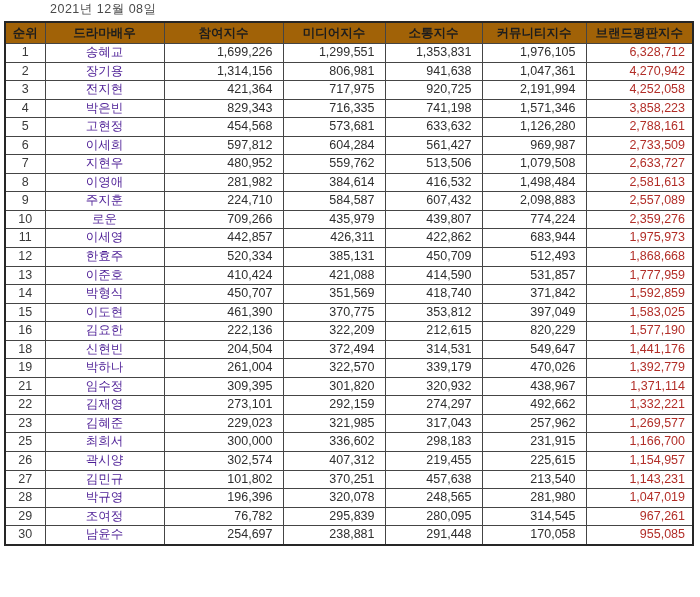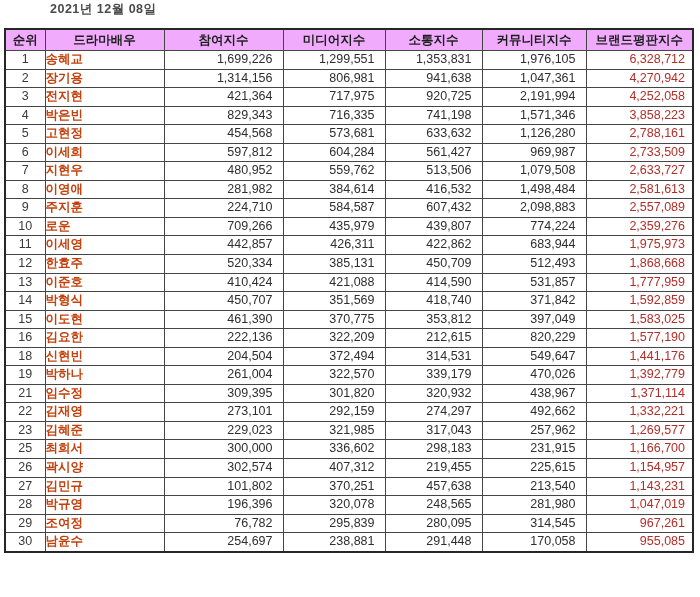--- a/index.html
+++ b/index.html
@@ -8,54 +8,54 @@
     background: #ffffff;
   }
   body {
     width: 700px;
     height: 597px;
     overflow: hidden;
     font-family: "Liberation Sans", "DejaVu Sans", sans-serif;
     color: #2e2e2e;
   }
   .page-title {
-    margin: 1px 0 10px 50px;
+    margin: 1px 0 3px 50px;
     font-size: 12.5px;
-    font-weight: 700;
+    font-weight: 400;
     color: #4a4a4a;
     letter-spacing: 0.5px;
   }
   table.rank-table {
     border-collapse: collapse;
     table-layout: fixed;
     margin-left: 4px;
     width: 688px;
     border: 2px solid #262626;
   }
   .rank-table th, .rank-table td {
     border: 1px solid #454545;
     font-size: 12.5px;
     white-space: nowrap;
     overflow: hidden;
     padding: 0;
   }
   .rank-table th {
-    background: #f0abfc;
+    background: #a16207;
     font-weight: 700;
     height: 20px;
     text-align: center;
     color: #1d1d1d;
   }
   .rank-table td {
     height: 17.55px;
     line-height: 17.55px;
     background: #ffffff;
   }
   td.rank  { text-align: center; color: #3a3a3a; }
-  td.name  { font-weight: 700; color: #c2410c; }
+  td.name  { text-align: center; font-weight: 400; color: #4c1d95; }
   td.num   { text-align: right; padding-right: 10px; color: #2e2e2e; }
   td.brand { text-align: right; padding-right: 7px; font-weight: 400; color: #b22e28; }
 </style>
 </head>
 <body>
 
 <div class="page-title">2021년 12월 08일</div>
 
 <table class="rank-table">
   <colgroup>

